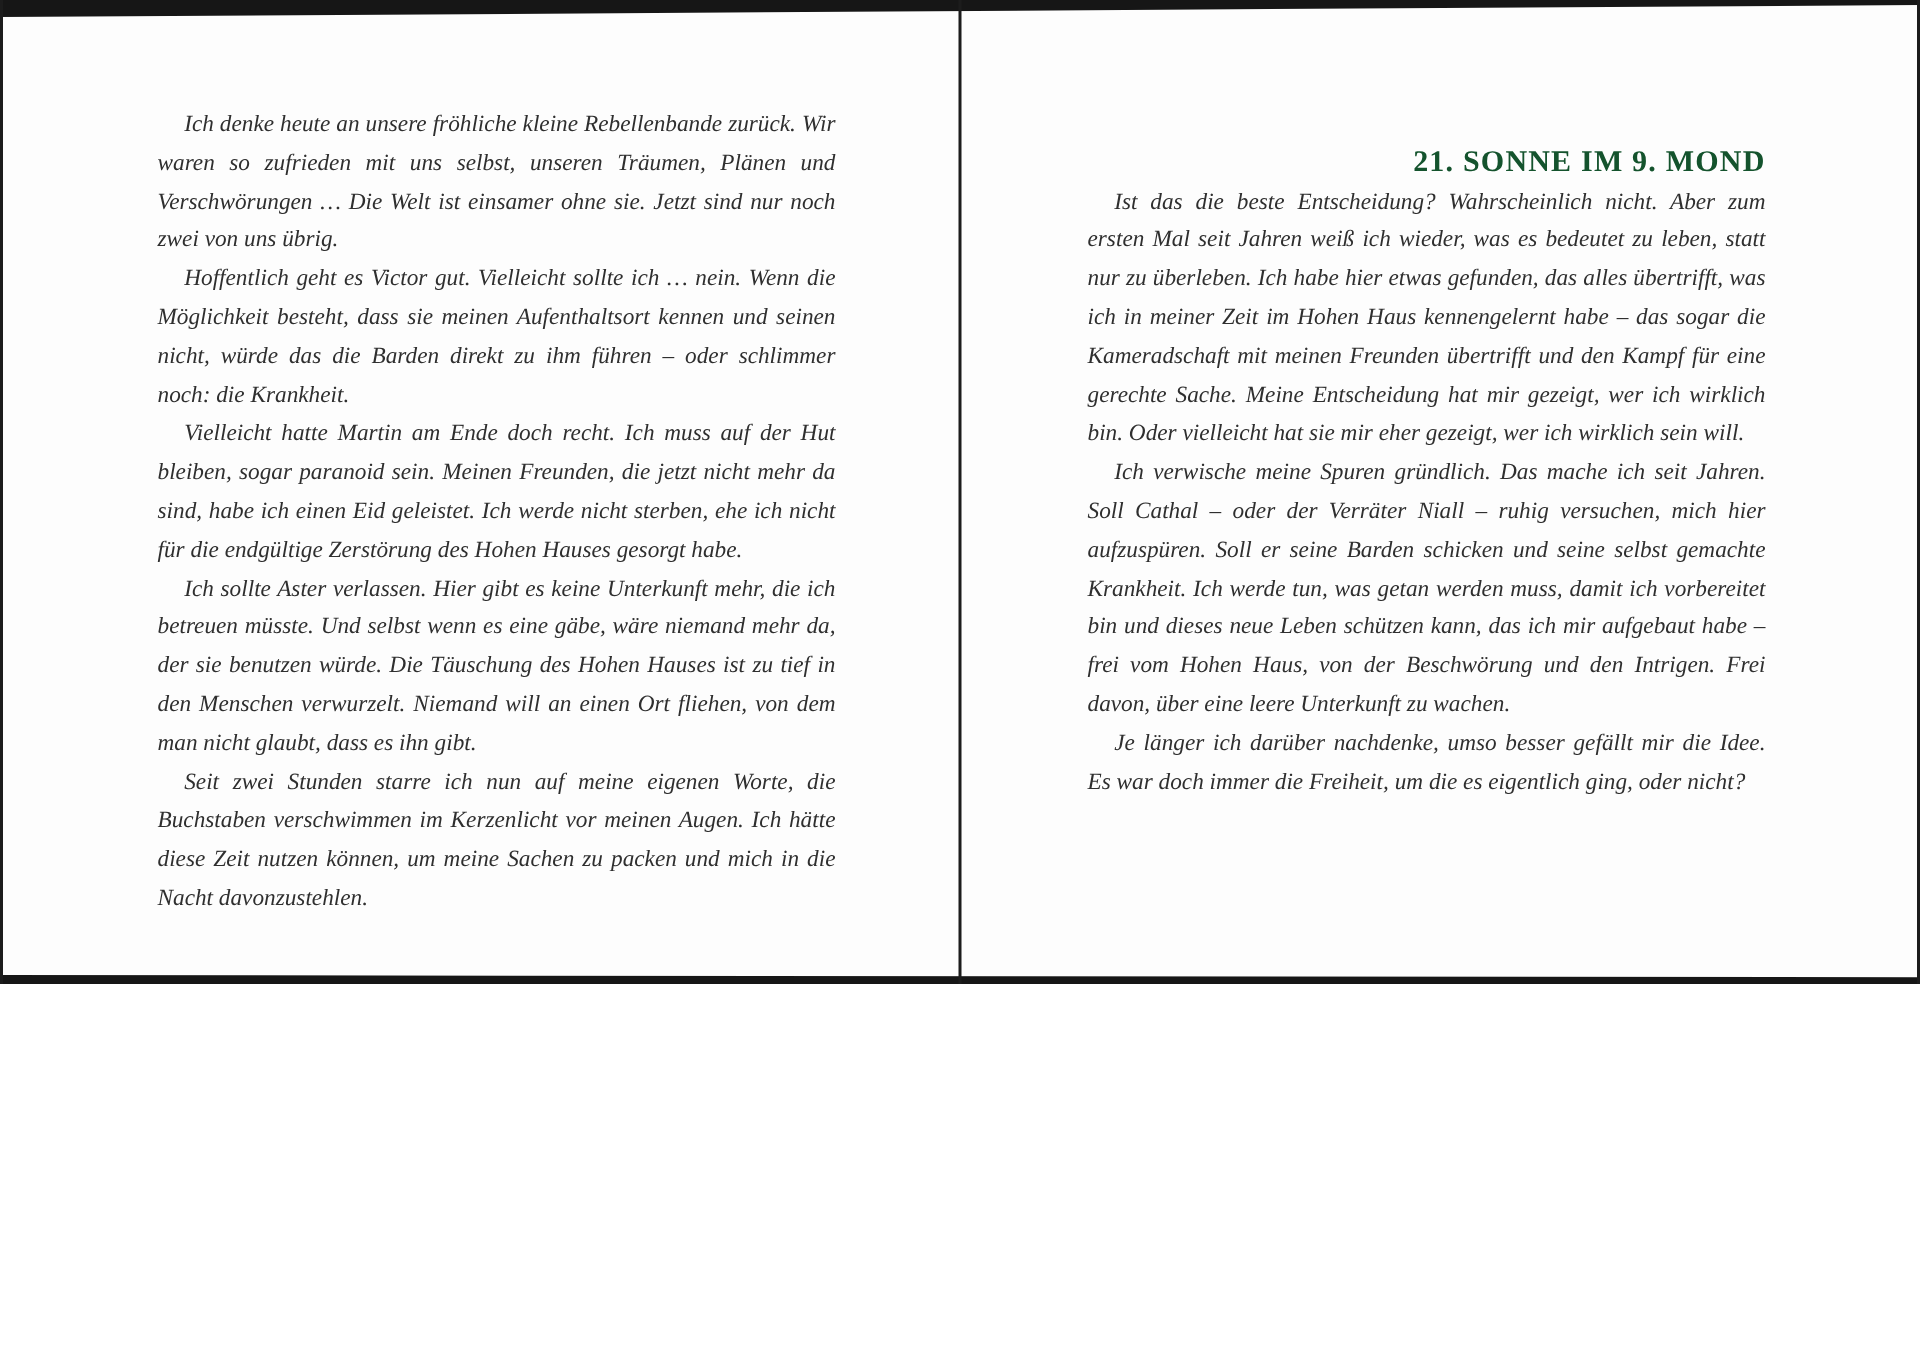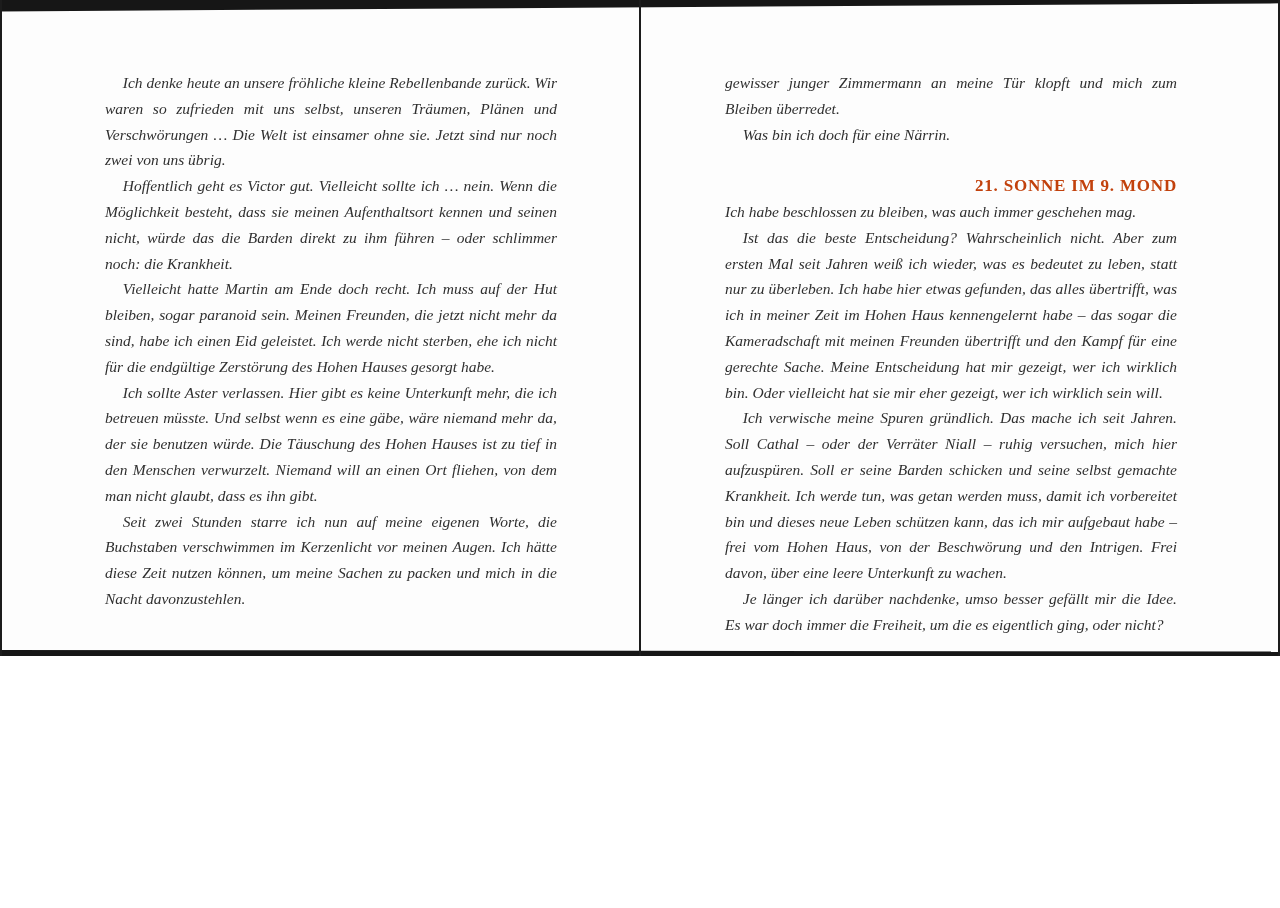--- a/index.html
+++ b/index.html
@@ -63,26 +63,26 @@
     margin: 0;
     text-indent: 1.15em;
   }
   .text-block p.para.no-indent {
     text-indent: 0;
   }
   .chapter-heading {
     display: block;
     margin: 25.8px 0 0 0;
     line-height: 25.8px;
-    font-size: 17px;
+    font-size: 20px;
     font-weight: bold;
     font-style: normal;
     letter-spacing: 0.8px;
     text-align: right;
-    color: #c2410c;
+    color: #14532d;
   }
   .page-number {
     position: absolute;
     top: 816px;
     width: 452px;
     text-align: center;
     font-size: 16px;
     font-style: normal;
     color: #474747;
   }
@@ -106,27 +106,22 @@
         <p class="para" lang="de">Hoffentlich geht es Victor gut. Vielleicht sollte ich … nein. Wenn die Möglichkeit besteht, dass sie meinen Aufenthaltsort kennen und seinen nicht, würde das die Barden direkt zu ihm führen – oder schlimmer noch: die Krankheit.</p>
         <p class="para" lang="de">Vielleicht hatte Martin am Ende doch recht. Ich muss auf der Hut bleiben, sogar paranoid sein. Meinen Freunden, die jetzt nicht mehr da sind, habe ich einen Eid geleistet. Ich werde nicht sterben, ehe ich nicht für die endgültige Zerstörung des Hohen Hauses gesorgt habe.</p>
         <p class="para" lang="de">Ich sollte Aster verlassen. Hier gibt es keine Unterkunft mehr, die ich betreuen müsste. Und selbst wenn es eine gäbe, wäre niemand mehr da, der sie benutzen würde. Die Täuschung des Hohen Hauses ist zu tief in den Menschen verwurzelt. Niemand will an einen Ort fliehen, von dem man nicht glaubt, dass es ihn gibt.</p>
         <p class="para" lang="de">Seit zwei Stunden starre ich nun auf meine eigenen Worte, die Buchstaben verschwimmen im Kerzenlicht vor meinen Augen. Ich hätte diese Zeit nutzen können, um meine Sachen zu packen und mich in die Nacht davonzustehlen.</p>
       </div>
     <div class="page-number">6</div>
   </div>
 
   <div class="page page-right">
     <div class="text-block">
-      <div>
-          <p class="para no-indent" lang="de">gewisser junger Zimmermann an meine Tür klopft und mich zum Bleiben überredet.</p>
-          <p class="para" lang="de">Was bin ich doch für eine Närrin.</p>
-        </div>
       <h2 class="chapter-heading">21. SONNE IM 9. MOND</h2>
       <div>
-          <p class="para no-indent" lang="de">Ich habe beschlossen zu bleiben, was auch immer geschehen mag.</p>
           <p class="para" lang="de">Ist das die beste Entscheidung? Wahrscheinlich nicht. Aber zum ersten Mal seit Jahren weiß ich wieder, was es bedeutet zu leben, statt nur zu überleben. Ich habe hier etwas gefunden, das alles übertrifft, was ich in meiner Zeit im Hohen Haus kennengelernt habe – das sogar die Kameradschaft mit meinen Freunden übertrifft und den Kampf für eine gerechte Sache. Meine Entscheidung hat mir gezeigt, wer ich wirklich bin. Oder vielleicht hat sie mir eher gezeigt, wer ich wirklich sein will.</p>
           <p class="para" lang="de">Ich verwische meine Spuren gründlich. Das mache ich seit Jahren. Soll Cathal – oder der Verräter Niall – ruhig versuchen, mich hier aufzuspüren. Soll er seine Barden schicken und seine selbst gemachte Krankheit. Ich werde tun, was getan werden muss, damit ich vorbereitet bin und dieses neue Leben schützen kann, das ich mir aufgebaut habe – frei vom Hohen Haus, von der Beschwörung und den Intrigen. Frei davon, über eine leere Unterkunft zu wachen.</p>
           <p class="para" lang="de">Je länger ich darüber nachdenke, umso besser gefällt mir die Idee. Es war doch immer die Freiheit, um die es eigentlich ging, oder nicht?</p>
         </div>
     </div>
     <div class="page-number">7</div>
   </div>
 
 </div>
 

